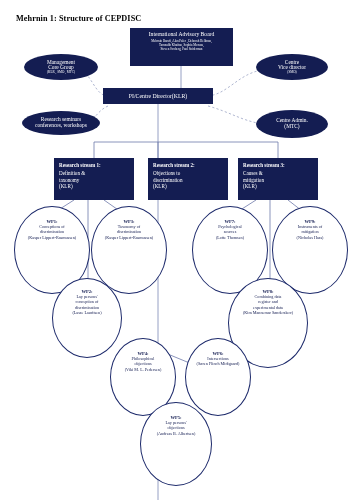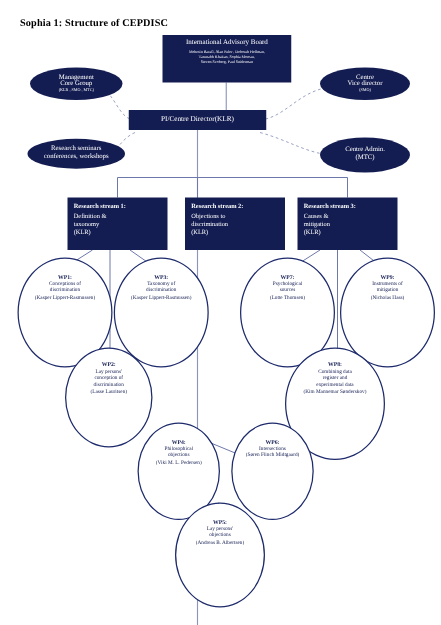--- a/index.html
+++ b/index.html
@@ -81,21 +81,21 @@
   #mcg{left:24px;top:54px;width:74px;height:26px;}
   #cvd{left:256px;top:54px;width:72px;height:26px;}
   #sem{left:22px;top:111px;width:78px;height:24px;}
   #adm{left:256px;top:110px;width:72px;height:28px;}
 </style>
 </head>
 <body>
 
 <div id="stage">
 
-  <div class="figtitle">Sophia 1: Structure of CEPDISC</div>
+  <div class="figtitle">Mehrnin 1: Structure of CEPDISC</div>
 
   <svg id="wires" viewBox="0 0 353 500">
     <g stroke="#8b95bd" stroke-width="0.9" fill="none">
 
       <line x1="181" y1="66" x2="181" y2="88"></line>
 
       <line x1="158" y1="104" x2="158" y2="500"></line>
     </g>
     <g stroke="#9aa3c4" stroke-width="0.8" fill="none" stroke-dasharray="2.2,2.2">
 

